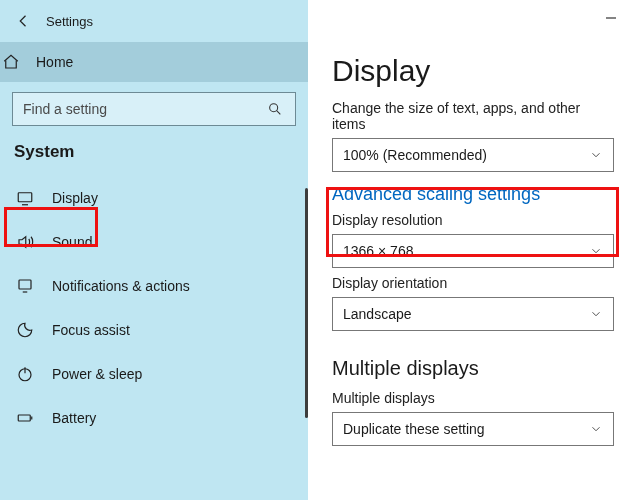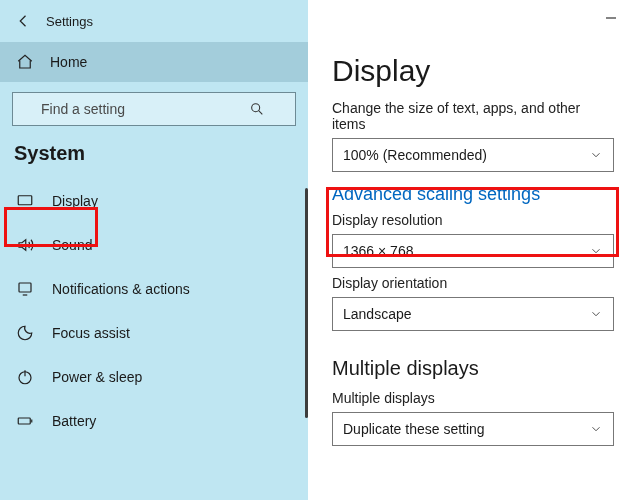--- a/index.html
+++ b/index.html
@@ -35,50 +35,50 @@
   }
   .title {
     font-size: 13px;
     margin-left: 6px;
     font-weight: 400;
   }
   .home-row {
     display: flex;
     align-items: center;
     height: 40px;
-    padding: 0 14px;
+    padding: 0 0;
     background: #a3cddb;
     cursor: pointer;
   }
   .home-row .icon { width: 22px; display:flex; justify-content:center; }
   .home-row .label { margin-left: 14px; font-size: 14px; }
   .search-wrap {
     padding: 10px 12px 6px 12px;
   }
   .search {
     display: flex;
     align-items: center;
     height: 34px;
     border: 1px solid #6d8a95;
     background: #d8f0f8;
-    padding: 0 28px;
+    padding: 0 10px;
   }
   .search input {
     flex: 1;
     border: none;
     background: transparent;
     outline: none;
     font-size: 14px;
     color: #333;
   }
   .search input::placeholder { color: #4a4a4a; }
   .search .mag { width: 18px; color:#333; }
   .category {
     font-weight: 600;
-    font-size: 20px;
+    font-size: 17px;
     padding: 10px 18px 6px 14px;
   }
   .nav {
     margin-top: 8px;
   }
   .nav-item {
     display: flex;
     align-items: center;
     height: 44px;
     padding: 0 14px;

